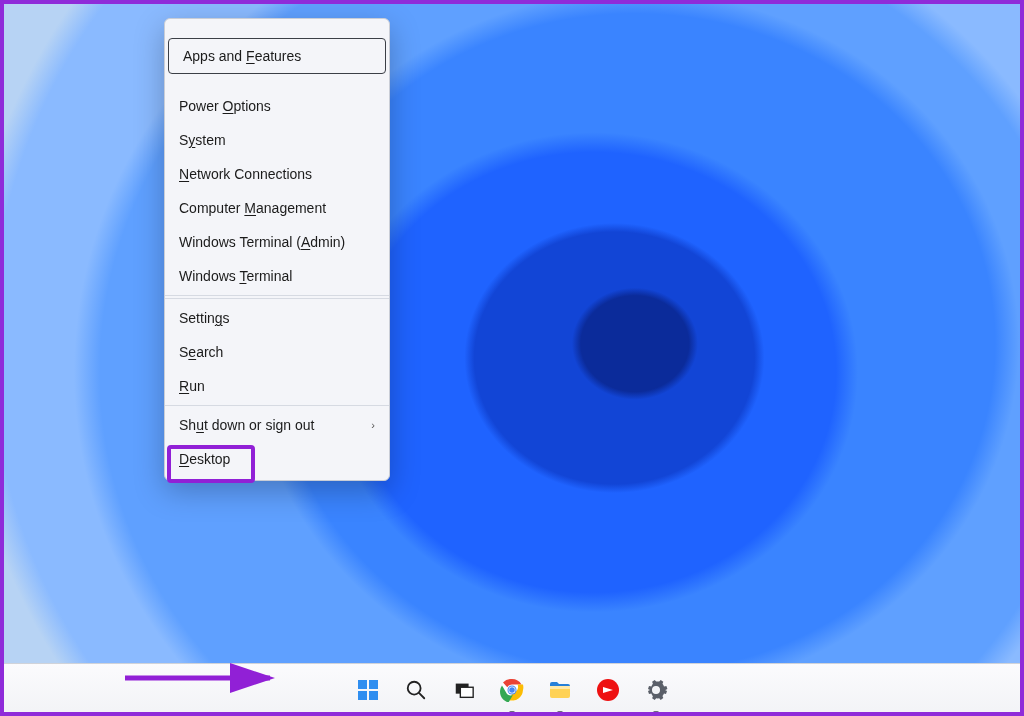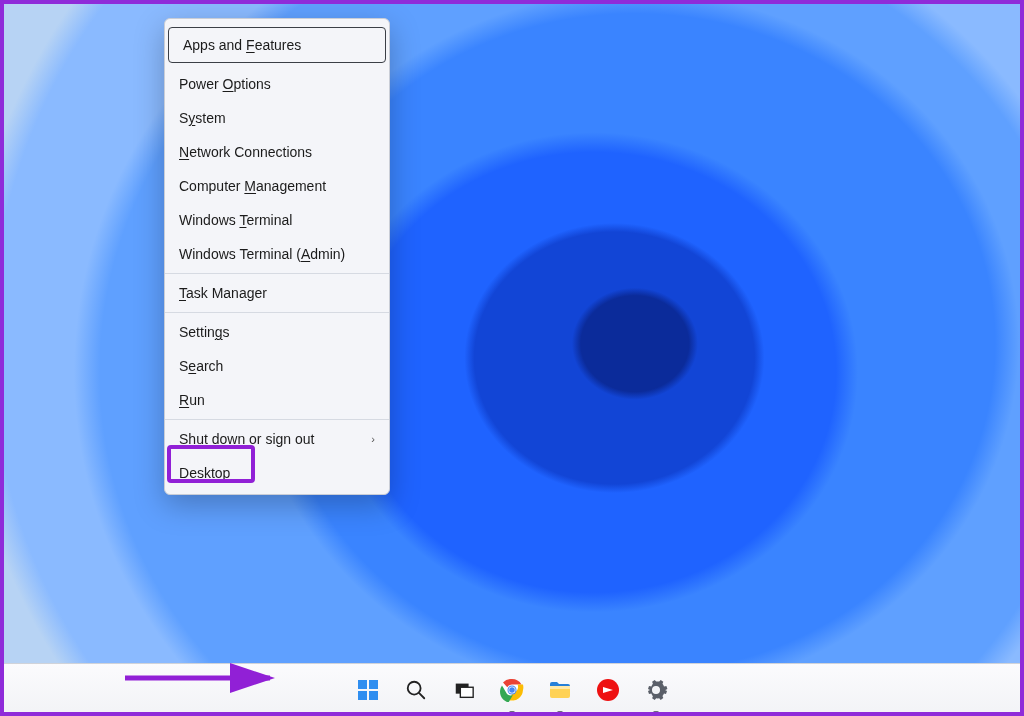--- a/index.html
+++ b/index.html
@@ -17,21 +17,21 @@
   .frame-border{position:absolute;inset:0;border:4px solid #8f2bd9;pointer-events:none;box-sizing:border-box}
   
   .taskbar{position:absolute;left:0;right:0;bottom:0;height:52px;background:linear-gradient(180deg,#fbfbfd 0%,#f2f3f6 100%);border-top:1px solid #d0d3d9;display:flex;align-items:center;justify-content:center;gap:16px}
   .tb-btn{width:32px;height:32px;display:flex;align-items:center;justify-content:center;border-radius:4px}
   .tb-btn.active{position:relative}
   .tb-btn.active::after{content:"";position:absolute;bottom:-8px;left:50%;transform:translateX(-50%);width:6px;height:3px;border-radius:2px;background:#6a6f78}
   
   .ctx{position:absolute;left:164px;top:18px;width:224px;background:#f4f5f9;border:1px solid #c9cdd6;border-radius:6px;box-shadow:0 10px 30px rgba(0,0,0,.25);padding:4px 0}
   .ctx .item{padding:8px 14px 8px 14px;font-size:14px;color:#1b1b1b;display:flex;align-items:center;justify-content:space-between;cursor:default;min-height:18px}
   .ctx .sep{height:1px;background:#d6dae2;margin:2px 0}
-  .ctx .item.hl{border:1px solid #3b3f46;border-radius:4px;margin:4px 3px}
+  .ctx .item.hl{border:1px solid #3b3f46;border-radius:4px;margin:15px 3px}
   .ctx .chev{font-size:11px;color:#555}
   .und{text-decoration:underline;text-decoration-thickness:1px;text-underline-offset:2px}
   
   .arrow{position:absolute;left:120px;bottom:18px;pointer-events:none}
   .highlight-settings{position:absolute;border:4px solid #9120d6;border-radius:4px;width:80px;height:30px;left:167px;top:445px;pointer-events:none}
   svg{display:block}
 </style>
 </head>
 <body>
 
@@ -47,29 +47,26 @@
     <div class="item">
       <span>S<span class="und">y</span>stem</span>
     </div>
     <div class="item">
       <span><span class="und">N</span>etwork Connections</span>
     </div>
     <div class="item">
       <span>Computer <span class="und">M</span>anagement</span>
     </div>
     <div class="item">
+      <span>Windows Terminal (<span class="und">A</span>dmin)</span>
+    </div>
+    <div class="item">
       <span>Windows <span class="und">T</span>erminal</span>
     </div>
-    <div class="item">
-      <span>Windows Terminal (<span class="und">A</span>dmin)</span>
-    </div>
     <div class="sep"></div>
-    <div class="item">
-      <span><span class="und">T</span>ask Manager</span>
-    </div>
     <div class="sep"></div>
     <div class="item">
       <span>Settin<span class="und">g</span>s</span>
     </div>
     <div class="item">
       <span>S<span class="und">e</span>arch</span>
     </div>
     <div class="item">
       <span><span class="und">R</span>un</span>
     </div>

